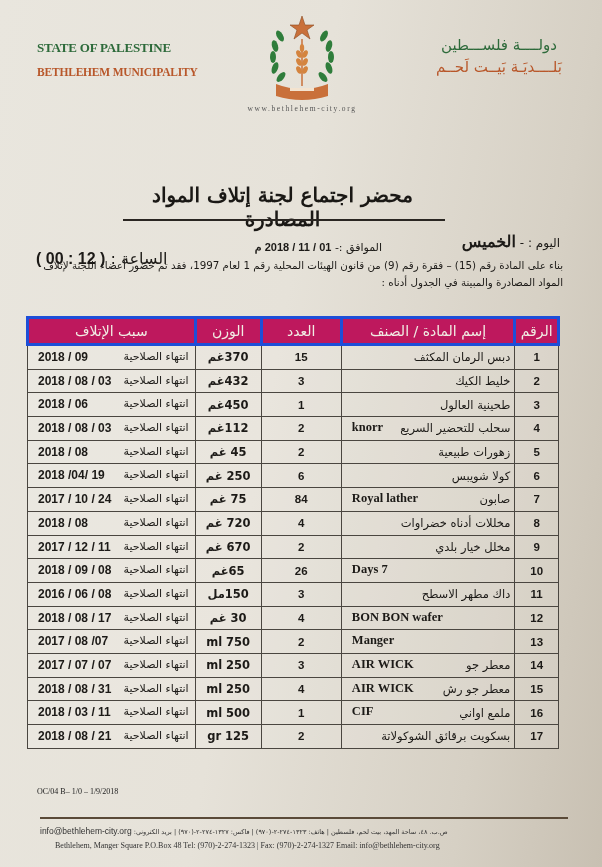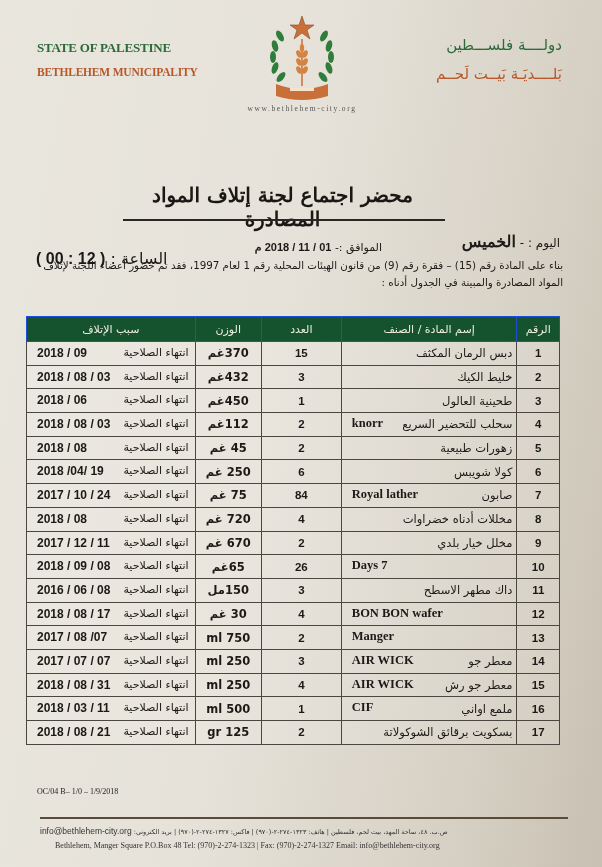--- a/index.html
+++ b/index.html
@@ -8,38 +8,38 @@
     background: linear-gradient(100deg, #e9e6de 0%, #e6e2d9 45%, #d6d0c4 80%, #c8c0b2 100%);
     font-family: "DejaVu Serif", serif;
     color:#1c1a17;
     position:relative;
   }
   .header { position:absolute; top:0; left:0; width:602px; height:125px; }
   .en-block { position:absolute; left:37px; top:40px; }
   .en-state { font-family:"Liberation Serif", serif; font-size:13px; color:#2d6a3a; font-weight:bold; letter-spacing:-0.2px; }
   .en-muni { font-family:"Liberation Serif", serif; font-size:11.5px; color:#b8572a; font-weight:bold; margin-top:10px; letter-spacing:-0.2px; }
   .ar-block { position:absolute; right:40px; top:36px; text-align:right; direction:rtl; }
-  .ar-state { font-family:"DejaVu Sans", sans-serif; font-size:15px; color:#2d6a3a; }
-  .ar-muni { font-family:"DejaVu Sans", sans-serif; font-size:15px; color:#b8572a; margin-top:11px; }
+  .ar-state { font-family:"DejaVu Sans", sans-serif; font-size:15px; color:#2d6a3a;text-align:center; }
+  .ar-muni { font-family:"DejaVu Sans", sans-serif; font-size:15px; color:#b8572a; margin-top:4px; }
   .logo { position:absolute; left:262px; top:14px; width:80px; height:90px; }
   .website { position:absolute; left:222px; top:104px; width:160px; text-align:center; font-family:"Liberation Serif", serif; font-size:7.5px; letter-spacing:1.6px; color:#555; }
 
   .title-wrap { position:absolute; left:120px; top:183px; width:325px; text-align:center; direction:rtl; }
   .title { font-family:"DejaVu Serif", serif; font-weight:bold; font-size:20px; color:#1a1815; }
   .title-rule { position:absolute; left:123px; top:219px; width:322px; height:1.5px; background:#2a2622; }
 
   .meta1 { position:absolute; top:235px; left:30px; width:530px; height:22px; direction:rtl; font-family:"DejaVu Sans", sans-serif; }
   .meta-day { position:absolute; right:0; top:-3px; font-size:12px; }
   .meta-day b { font-size:16px; font-family:"DejaVu Serif", serif; }
   .meta-date { position:absolute; right:178px; top:6px; font-size:11px; }
   .meta-time { position:absolute; left:6px; top:14px; font-size:16px;text-align:center; }
   .para { position:absolute; top:257px; left:28px; width:535px; direction:rtl; font-family:"DejaVu Sans", sans-serif; font-size:10.3px; line-height:17px; text-align:right; }
 
   table.items { position:absolute; left:26px; top:316px; width:534px; border-collapse:collapse; direction:rtl; font-family:"DejaVu Sans", sans-serif; }
-  table.items th { background:#14532d; color:#f1ede4; font-weight:normal; font-size:11px; height:22px; border:1px solid #1d4ed8; }
+  table.items th { background:#be185d; color:#f1ede4; font-weight:normal; font-size:14px; height:22px; border:3px solid #1d4ed8; }
   table.items td { border:1px solid #4a4640; height:22.7px; font-size:11.5px; padding:0 4px; background:rgba(255,255,255,0.12); }
   td.num { text-align:center; font-weight:bold; font-family:"Liberation Sans", sans-serif; width:36px; }
   td.name { text-align:right; width:186px; position:relative; }
   td.name .brand { position:absolute; left:10px; top:3px; font-family:"Liberation Serif", serif; font-size:12.5px; font-weight:bold; direction:ltr; }
   td.count { text-align:center; font-weight:bold; font-family:"Liberation Sans", sans-serif; width:80px; }
   td.weight { text-align:center; font-weight:bold; width:60px; }
   td.reason { width:182px; position:relative; }
   td.reason .rtext { position:absolute; right:6px; top:4px; font-size:11px; }
   td.reason .rdate { position:absolute; left:10px; top:4px; font-family:"Liberation Sans", sans-serif; font-weight:bold; font-size:12px; direction:ltr; }
 

